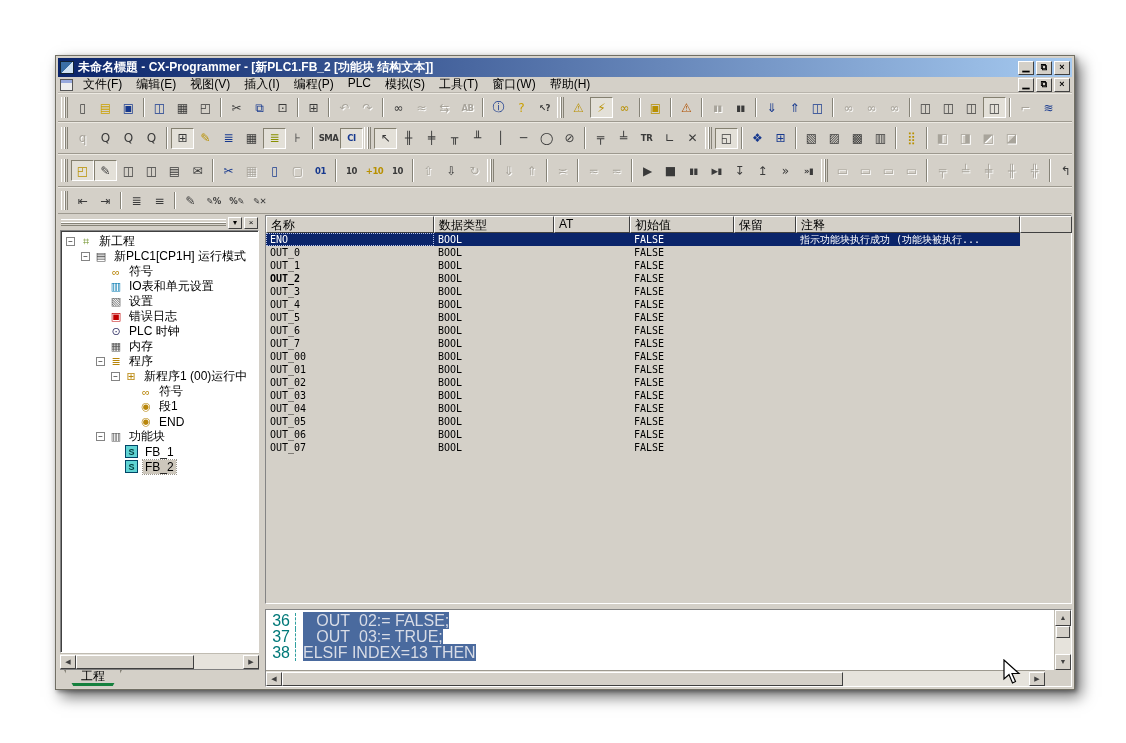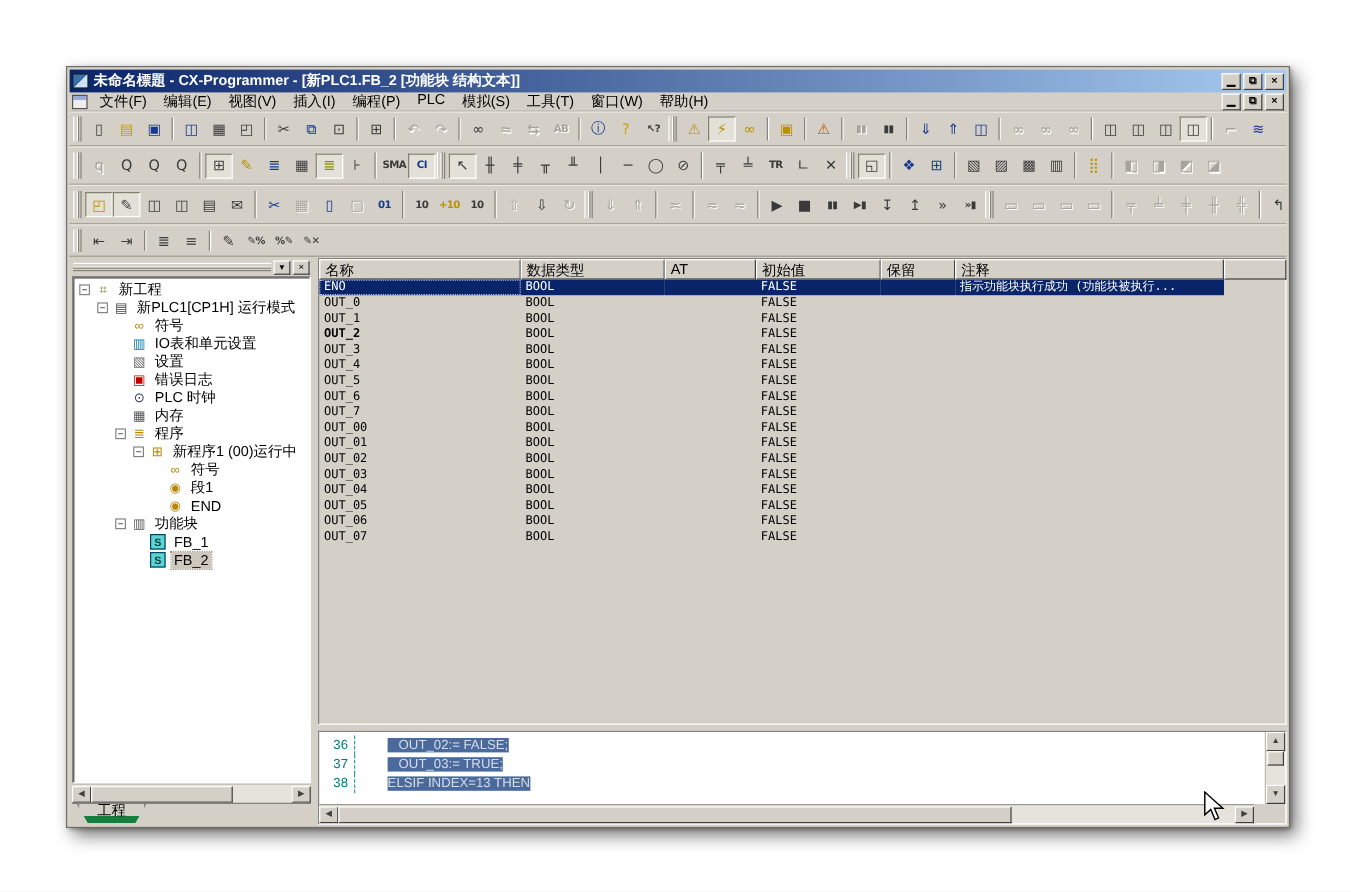--- a/index.html
+++ b/index.html
@@ -56,21 +56,21 @@
   .ticon.boxed{width:13px;flex:0 0 13px;border:1px solid #046;font-size:9px;font-weight:bold;margin-left:2px;margin-right:5px;}
   .tlabel{padding:0 2px;}
   .tlabel.sel{background:#cdc7bc;outline:1px dotted #9a958b;}
   .hsb,.vsb{background:#e6e3dc;}
   .sbtn{width:16px;height:14px;flex:0 0 16px;background:#d4d0c8;border:1px solid;border-color:#fff #404040 #404040 #fff;
     font-size:7px;line-height:12px;text-align:center;color:#404040;padding:0;}
   .hsb{height:16px;flex:0 0 16px;display:flex;align-items:center;border-top:1px solid #c0bcb2;}
   .thumbh{height:14px;background:#d4d0c8;border:1px solid;border-color:#fff #404040 #404040 #fff;}
   .ptabrow{height:18px;flex:0 0 18px;display:flex;align-items:flex-start;border-top:1px solid #808080;background:#d4d0c8;}
   .ptab{width:58px;height:16px;margin-left:4px;background:#d4d0c8;display:flex;align-items:center;justify-content:center;
-    clip-path:polygon(0 0,100% 0,84% 100%,16% 100%);border-bottom:6px solid #15803d;
+    clip-path:polygon(0 0,100% 0,84% 100%,16% 100%);border-bottom:3px solid #15803d;
     box-shadow:inset 2px 0 0 #868378, inset -2px 0 0 #868378;font-size:12px;}
   .vsplit{width:6px;flex:0 0 6px;}
   .rarea{flex:1;display:flex;flex-direction:column;min-width:0;}
   
   .vtable{height:389px;flex:0 0 389px;display:flex;flex-direction:column;
     border:1px solid;border-color:#848484 #fff #fff #848484;background:#d4d0c8;min-width:0;}
   .vhead{height:17px;flex:0 0 17px;display:flex;}
   .vhcell{border:1px solid;border-color:#fff #404040 #404040 #fff;background:#d4d0c8;
     padding:0 4px;font-size:12px;white-space:nowrap;overflow:hidden;}
   .vbody{flex:1;overflow:hidden;}
@@ -81,24 +81,24 @@
   .vtabs{height:17px;flex:0 0 17px;display:flex;align-items:flex-end;padding-left:8px;position:relative;}
   .vtab{width:88px;height:14px;background:#d4d0c8;border:1px solid;border-color:#fff #404040 #404040 #fff;
     display:flex;align-items:center;justify-content:center;font-size:12px;}
   .vtab.active{height:17px;border-bottom:none;font-weight:normal;z-index:2;}
   .hsplit{height:5px;flex:0 0 5px;}
   
   .sted{height:78px;flex:0 0 78px;border:1px solid;border-color:#848484 #fff #fff #848484;
     display:flex;flex-direction:column;background:#fff;min-width:0;}
   .sbodyrow{flex:1;display:flex;min-height:0;}
   .slines{flex:1;padding-top:3px;overflow:hidden;}
-  .sline{height:16px;display:flex;white-space:pre;font-size:11px;line-height:16px;}
+  .sline{height:16px;display:flex;white-space:pre;font-size:16px;line-height:16px;}
   .lnum{width:30px;flex:0 0 30px;text-align:right;padding-right:5px;color:#007878;
     border-right:1px dashed #30a0a0;}
-  .scode{padding-left:7px;margin-left:20px;}
+  .scode{padding-left:7px;}
   .scode .hlt{background:#4a6a9e;color:#d8dce6;}
   .vsb{width:17px;flex:0 0 17px;display:flex;flex-direction:column;align-items:center;border-left:1px solid #c0bcb2;}
   .vsb .sbtn{width:16px;height:14px;}
   .thumbv{width:14px;height:12px;flex:0 0 12px;background:#d4d0c8;border:1px solid;border-color:#fff #404040 #404040 #fff;}
   .sted .hsb{border-top:1px solid #9d998f;}
   .corner{width:26px;flex:0 0 26px;height:16px;background:#d4d0c8;}
   
   .cursor{position:absolute;left:1003px;top:659px;z-index:99;pointer-events:none;}
 </style>
 </head>

